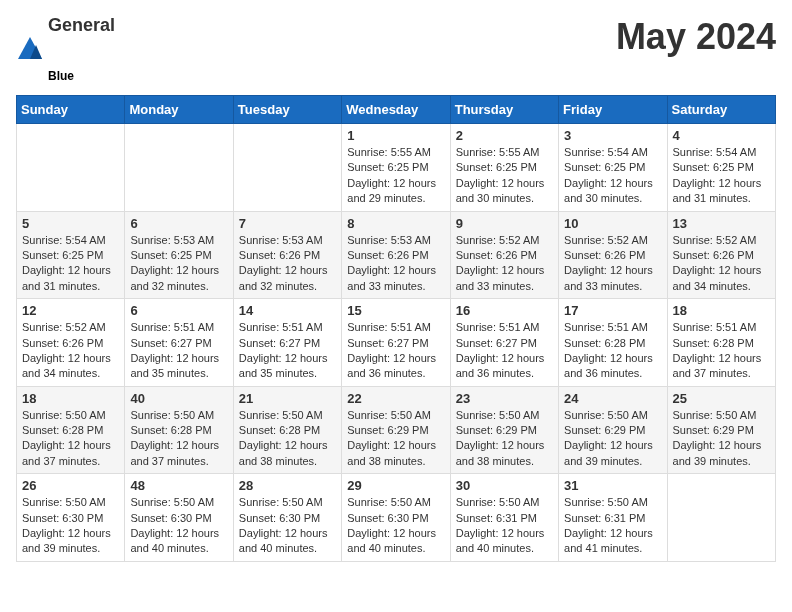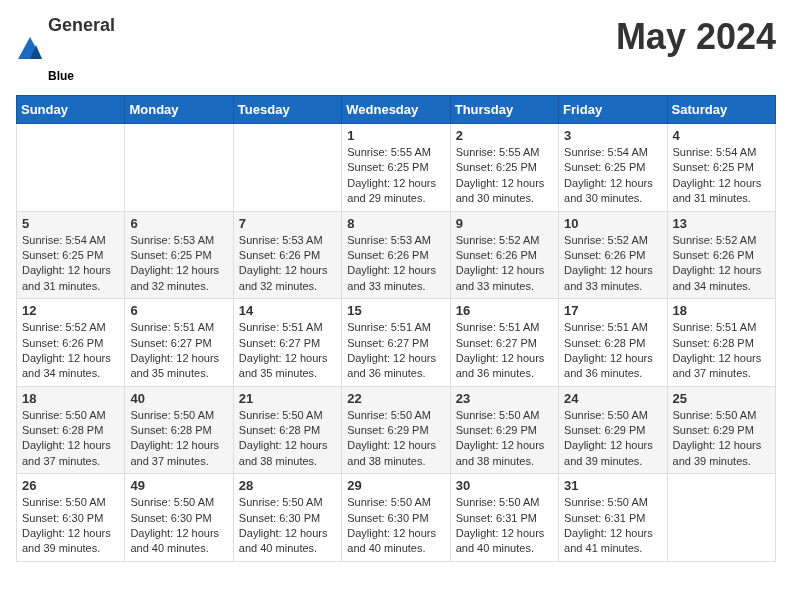--- a/index.html
+++ b/index.html
@@ -314,21 +314,21 @@
       </tr>
       <tr>
         <td>
           <span class="day-number">26</span>
           <div class="day-info" style="white-space: pre-line;">Sunrise: 5:50 AM
 Sunset: 6:30 PM
 Daylight: 12 hours
 and 39 minutes.</div>
         </td>
         <td>
-          <span class="day-number">49</span>
+          <span class="day-number">48</span>
           <div class="day-info" style="white-space: pre-line;">Sunrise: 5:50 AM
 Sunset: 6:30 PM
 Daylight: 12 hours
 and 40 minutes.</div>
         </td>
         <td>
           <span class="day-number">28</span>
           <div class="day-info" style="white-space: pre-line;">Sunrise: 5:50 AM
 Sunset: 6:30 PM
 Daylight: 12 hours

